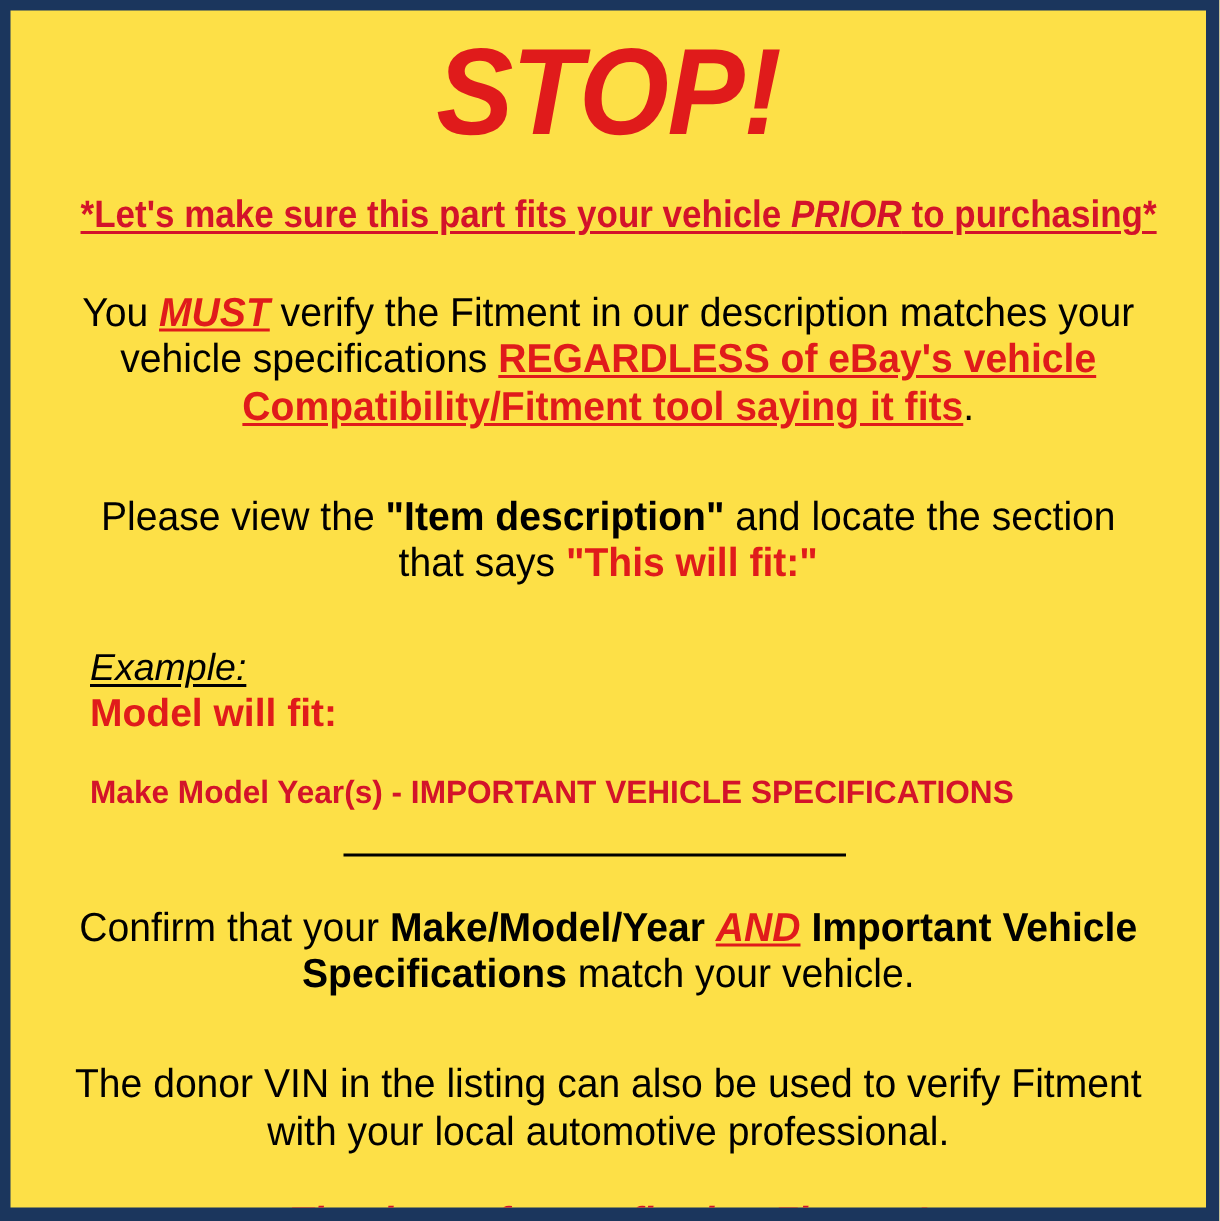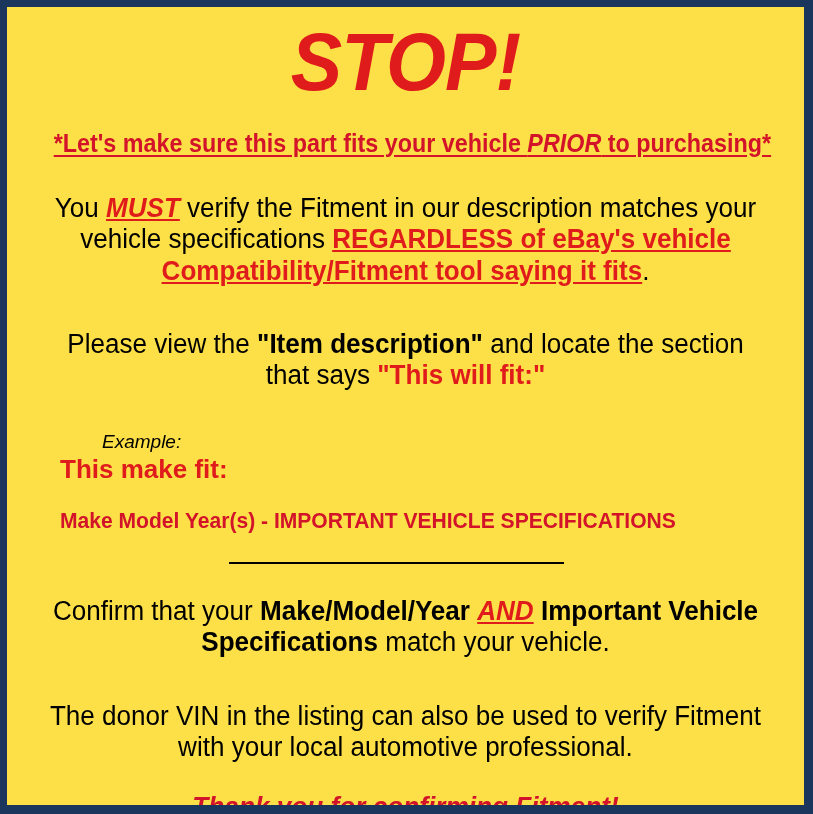--- a/index.html
+++ b/index.html
@@ -98,27 +98,27 @@
     font-weight: bold;
   }
 
   
   .example-block {
     text-align: left;
     padding-left: 39px;
     margin-top: 40px;
   }
   .example-label {
-    font-size: 19px;
-    font-style: italic;
-    color: #000000;
+    font-size: 25px;
+    font-style: italic;
+    color: #000000;
+    text-decoration: underline;
     text-underline-offset: 3px;
     display: inline-block;
     line-height: 1.1;
-    margin-left: 42px;
   }
   .example-fit {
     font-size: 26px;
     font-weight: bold;
     color: #e01b1b;
     line-height: 1.15;
     margin-top: 2px;
   }
   .example-spec {
     font-size: 21.5px;
@@ -174,21 +174,21 @@
     </p>
 
     <p class="para para-2">
       <span>Please view the </span><span class="em-black-b">"Item description"</span><span> and locate the section that says </span><span class="em-red-b">"This will fit:"</span>
     </p>
 
     <div class="example-block">
       <div>
         <span class="example-label">Example:</span>
       </div>
-      <div class="example-fit">This make fit:</div>
+      <div class="example-fit">Model will fit:</div>
       <div class="example-spec">Make Model Year(s) - IMPORTANT VEHICLE SPECIFICATIONS</div>
     </div>
 
     <div class="divider-wrap">
       <div class="divider-rule"></div>
     </div>
 
     <p class="para para-confirm">
       <span>Confirm that your </span><span class="em-black-b">Make/Model/Year</span><span> </span><span class="em-red-bi-u">AND</span><span> </span><span class="em-black-b">Important Vehicle Specifications</span><span> match your vehicle.</span>
     </p>

